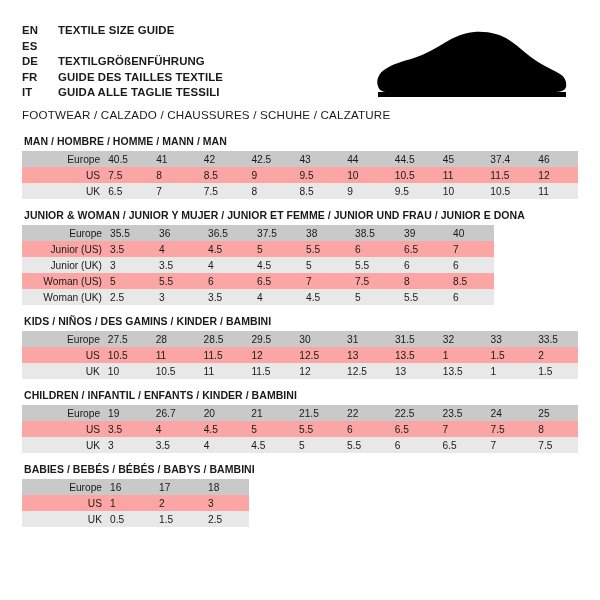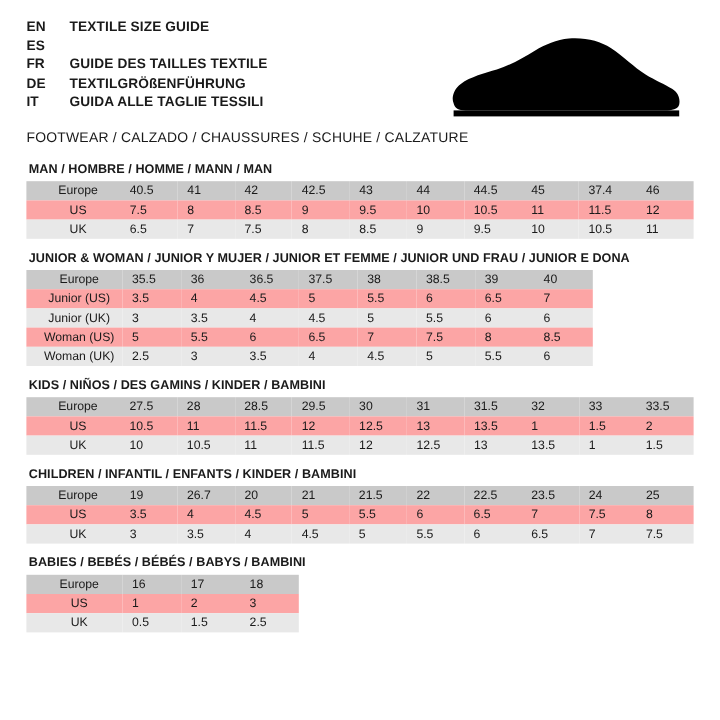--- a/index.html
+++ b/index.html
@@ -18,21 +18,21 @@
     position: relative;
     width: 600px;
     height: 600px;
     box-sizing: border-box;
     padding: 16px 22px 0 22px;
   }
 
   
   .header {
     display: flex;
-    align-items: flex-start;
+    align-items: center;
     justify-content: space-between;
   }
   .lang-block {
     display: flex;
     flex-direction: column;
   }
   .lang-row {
     display: flex;
     align-items: baseline;
     line-height: 15.5px;
@@ -88,21 +88,21 @@
     background: #c9c9c9;
     font-weight: normal;
   }
   tr.shade td {
     background: #e8e8e8;
   }
   tr.plain td {
     background: #fca5a5;
   }
   td.label {
-    text-align: center;
+    text-align: right;
   }
   td.val {
     text-align: left;
   }
 
   .spacer-lg { height: 14px; }
   .spacer-sm { height: 10px; }
 </style>
 </head>
 <body>
@@ -112,26 +112,26 @@
   <div class="header">
     <div class="lang-block">
       <div class="lang-row">
         <span class="lang-code">EN</span>
         <span class="lang-text">TEXTILE SIZE GUIDE</span>
       </div>
       <div class="lang-row">
         <span class="lang-code">ES</span>
       </div>
       <div class="lang-row">
+        <span class="lang-code">DE</span>
+        <span class="lang-text">TEXTILGRÖßENFÜHRUNG</span>
+      </div>
+      <div class="lang-row">
         <span class="lang-code">FR</span>
         <span class="lang-text">GUIDE DES TAILLES TEXTILE</span>
-      </div>
-      <div class="lang-row">
-        <span class="lang-code">DE</span>
-        <span class="lang-text">TEXTILGRÖßENFÜHRUNG</span>
       </div>
       <div class="lang-row">
         <span class="lang-code">IT</span>
         <span class="lang-text">GUIDA ALLE TAGLIE TESSILI</span>
       </div>
     </div>
 
     <div class="shoe-wrap">
       <svg viewBox="0 0 200 78" width="200" height="78" aria-hidden="true">
         <path fill="#000000" d="M8,56 C6,52 8,44 14,40 C22,34 34,31 44,28 C56,24 66,18 76,12

